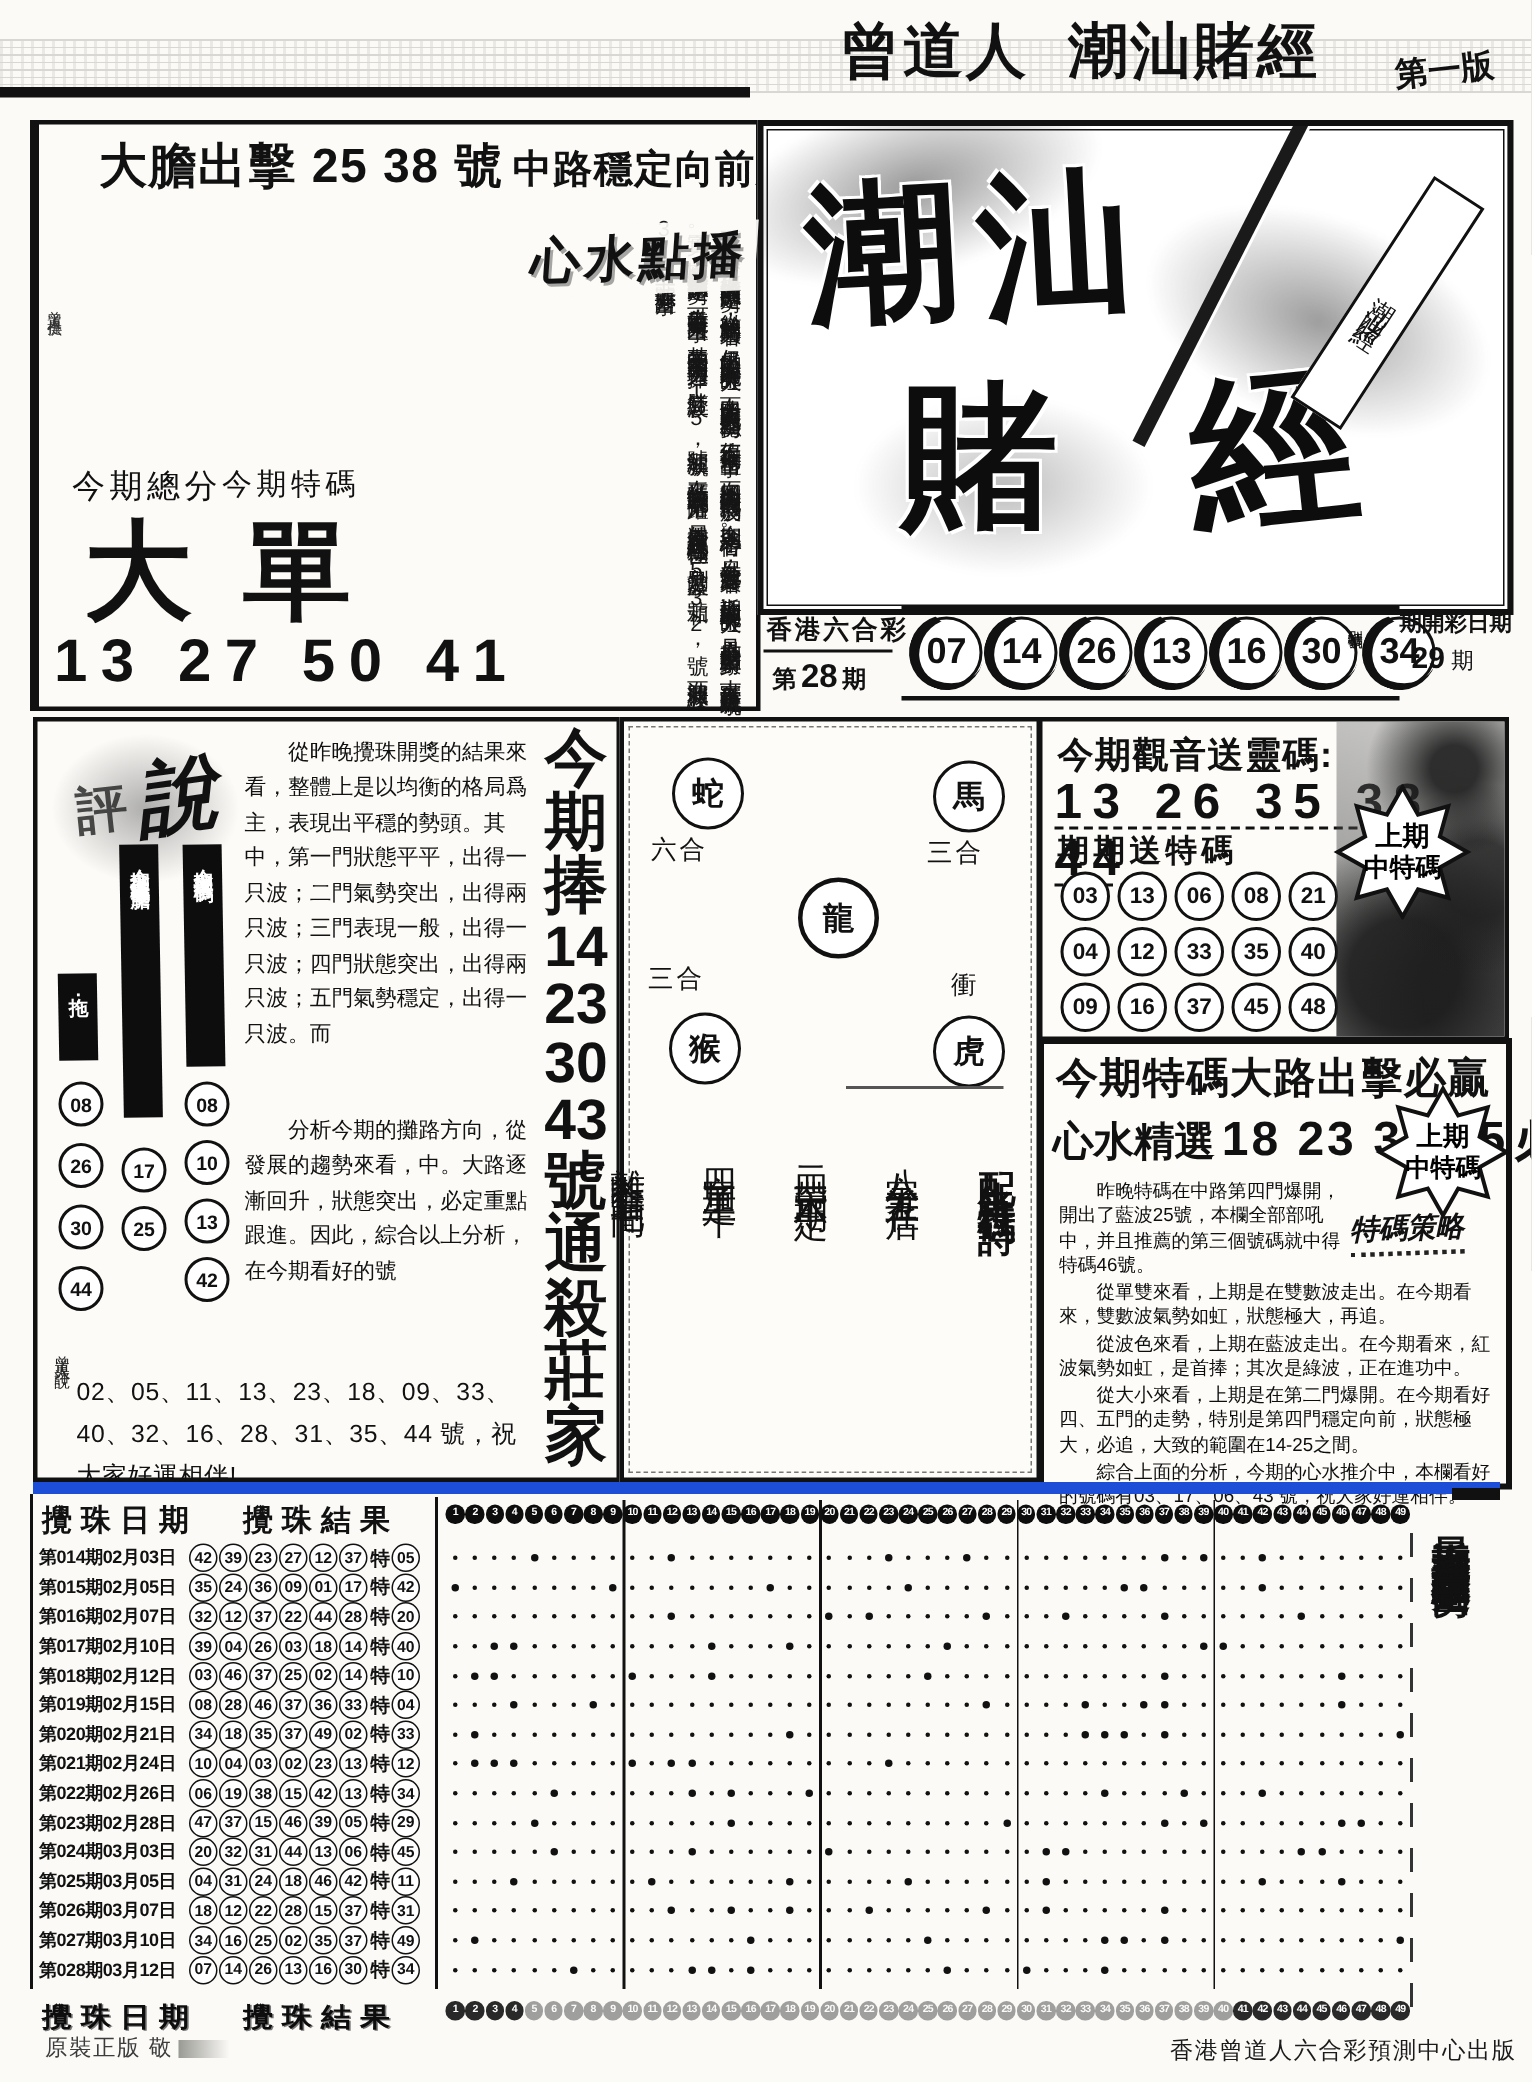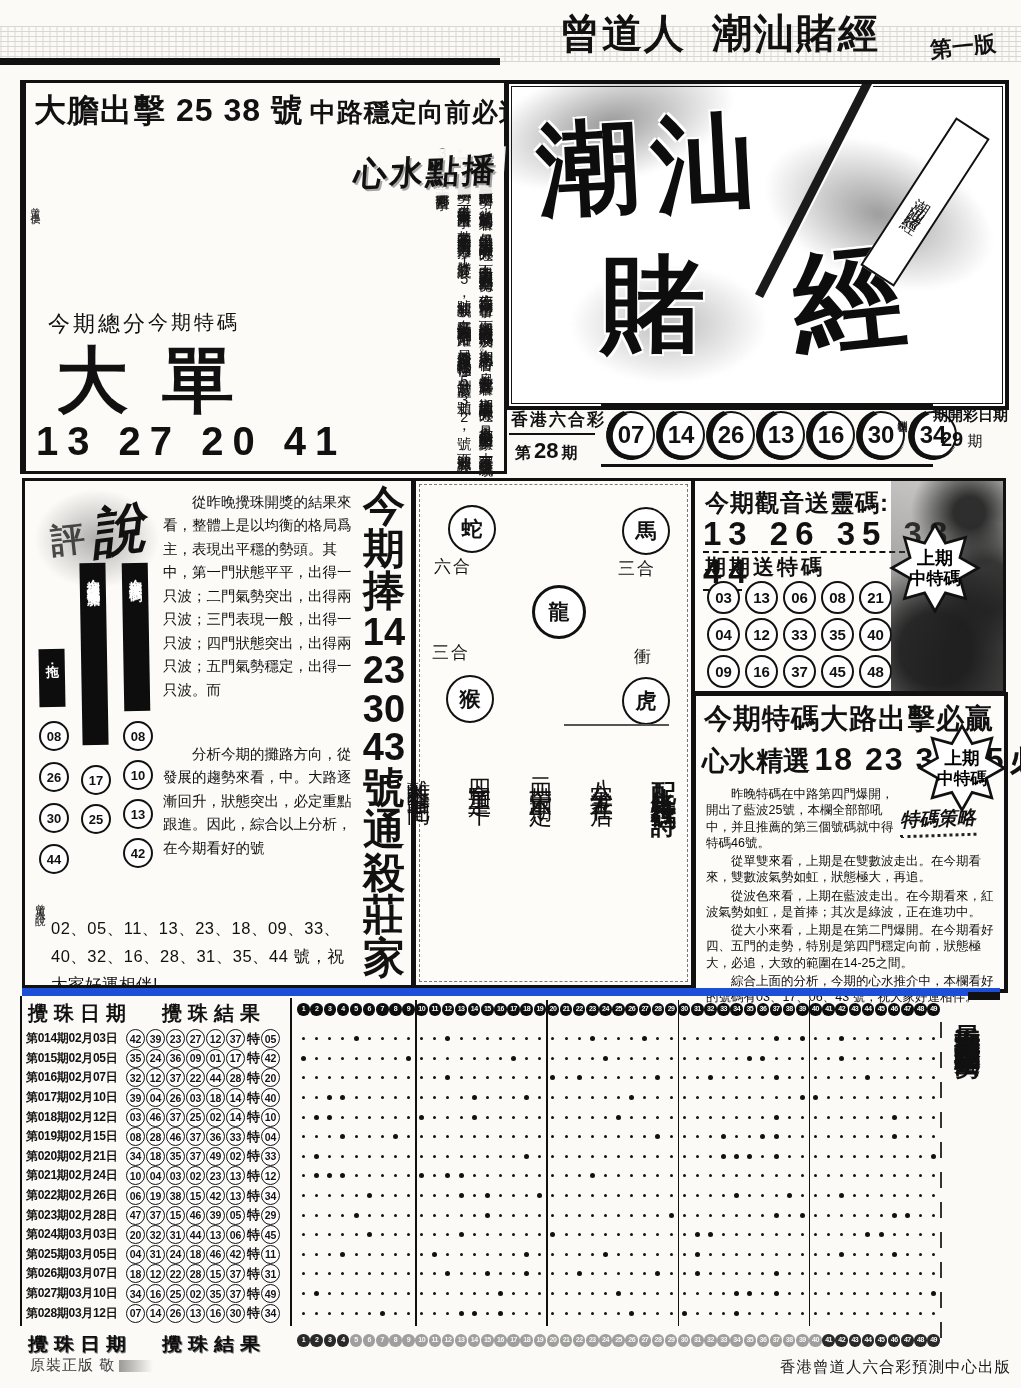--- a/index.html
+++ b/index.html
@@ -12,21 +12,21 @@
   .masthead-small{position:absolute;left:560px;top:6px;font-size:40px;font-weight:bold;letter-spacing:2px;
     font-family:"Liberation Serif",serif;white-space:nowrap;}
   .masthead-small .gap{display:inline-block;width:26px;}
   .edition{position:absolute;left:930px;top:32px;font-size:22px;font-weight:bold;transform:rotate(-6deg);
     font-family:"Liberation Serif",serif;}
   .top-rule{position:absolute;left:0;top:58px;width:500px;height:7px;background:#111;}
   
   .lead-box{position:absolute;left:20px;top:80px;width:478px;height:388px;background:#fcfbf8;
     border:3px solid #111;border-left-width:6px;}
   .lead-headline{position:absolute;left:8px;top:6px;white-space:nowrap;}
-  .lead-headline .h1a{font-size:32px;font-weight:bold;letter-spacing:1px;}
+  .lead-headline .h1a{font-size:32px;font-weight:bold;letter-spacing:1px;margin-left:32px;}
   .lead-headline .h1b{font-size:26px;font-weight:bold;margin-left:6px;letter-spacing:1px;}
   .lead-body{position:absolute;right:8px;top:62px;width:352px;height:308px;
     writing-mode:vertical-rl;text-orientation:upright;font-size:14.5px;line-height:1.5;
     letter-spacing:1px;color:#161616;}
   .lead-title{position:absolute;left:322px;top:66px;z-index:2;background:rgba(252,251,248,.93);
     font-family:"Liberation Serif",serif;font-size:33px;font-weight:bold;letter-spacing:3px;
     transform:skewX(-6deg) rotate(-2deg);padding:1px 6px;text-shadow:2px 2px 0 rgba(60,60,60,.45);}
   .lead-provider{position:absolute;left:2px;top:116px;writing-mode:vertical-rl;text-orientation:upright;
     font-size:10px;color:#333;letter-spacing:2px;}
   .lead-total-label{position:absolute;left:22px;top:226px;font-size:22px;letter-spacing:3px;text-align:center;}
@@ -192,21 +192,21 @@
     <div class="lead-headline">
       <span class="h1a">大膽出擊 25 38 號</span><span class="h1b">中路穩定向前必追</span>
     </div>
     <div class="lead-title">心水點播</div>
     <div class="lead-body">以上一期的攪珠結果看來，所得出的目前的攤路走勢，從整體的格局看來，仍然是以中大路方向的表現十分大旺，而中路方向的表現近來亦走勢回穩，值得在今期作一番出擊，而極細路方向的表現則較爲疲弱，今期則要小心看待。另外在色波方面看來，近期的綠波的表現十分大旺，且亦是今期的重點出擊對象，大家可着重往當中大膽吼實了。以上面的分析得出今期的攤路走勢，可着重往中路方向來出擊，其中的第三門和第五門可大力追捧，勝算紅波15號和紅波號，在平特碼方向的表現都十分活躍。另外還有四只號碼心水較爲極佳，分別是藍波5號和32號，而波號和綠波31號亦要一齊出擊!</div>
     <div class="lead-provider">曾道人提供</div>
     <div class="lead-total-label">今期總分</div>
     <div class="lead-special-label">今期特碼</div>
     <div class="big-char c1">大</div>
     <div class="big-char c2">單</div>
-    <div class="lead-numbers">13 27 20 41</div>
+    <div class="lead-numbers">13 27 50 41</div>
   </div>
 
   <div class="mast-box">
     <div class="smudge sm1"></div>
     <div class="smudge sm2"></div>
     <div class="smudge sm3"></div>
     <div class="brush-slash"></div>
     <div class="mast-big mb1">潮汕</div>
     <div class="mast-big mb2">賭</div>
     <div class="mast-big mb3">經</div>

